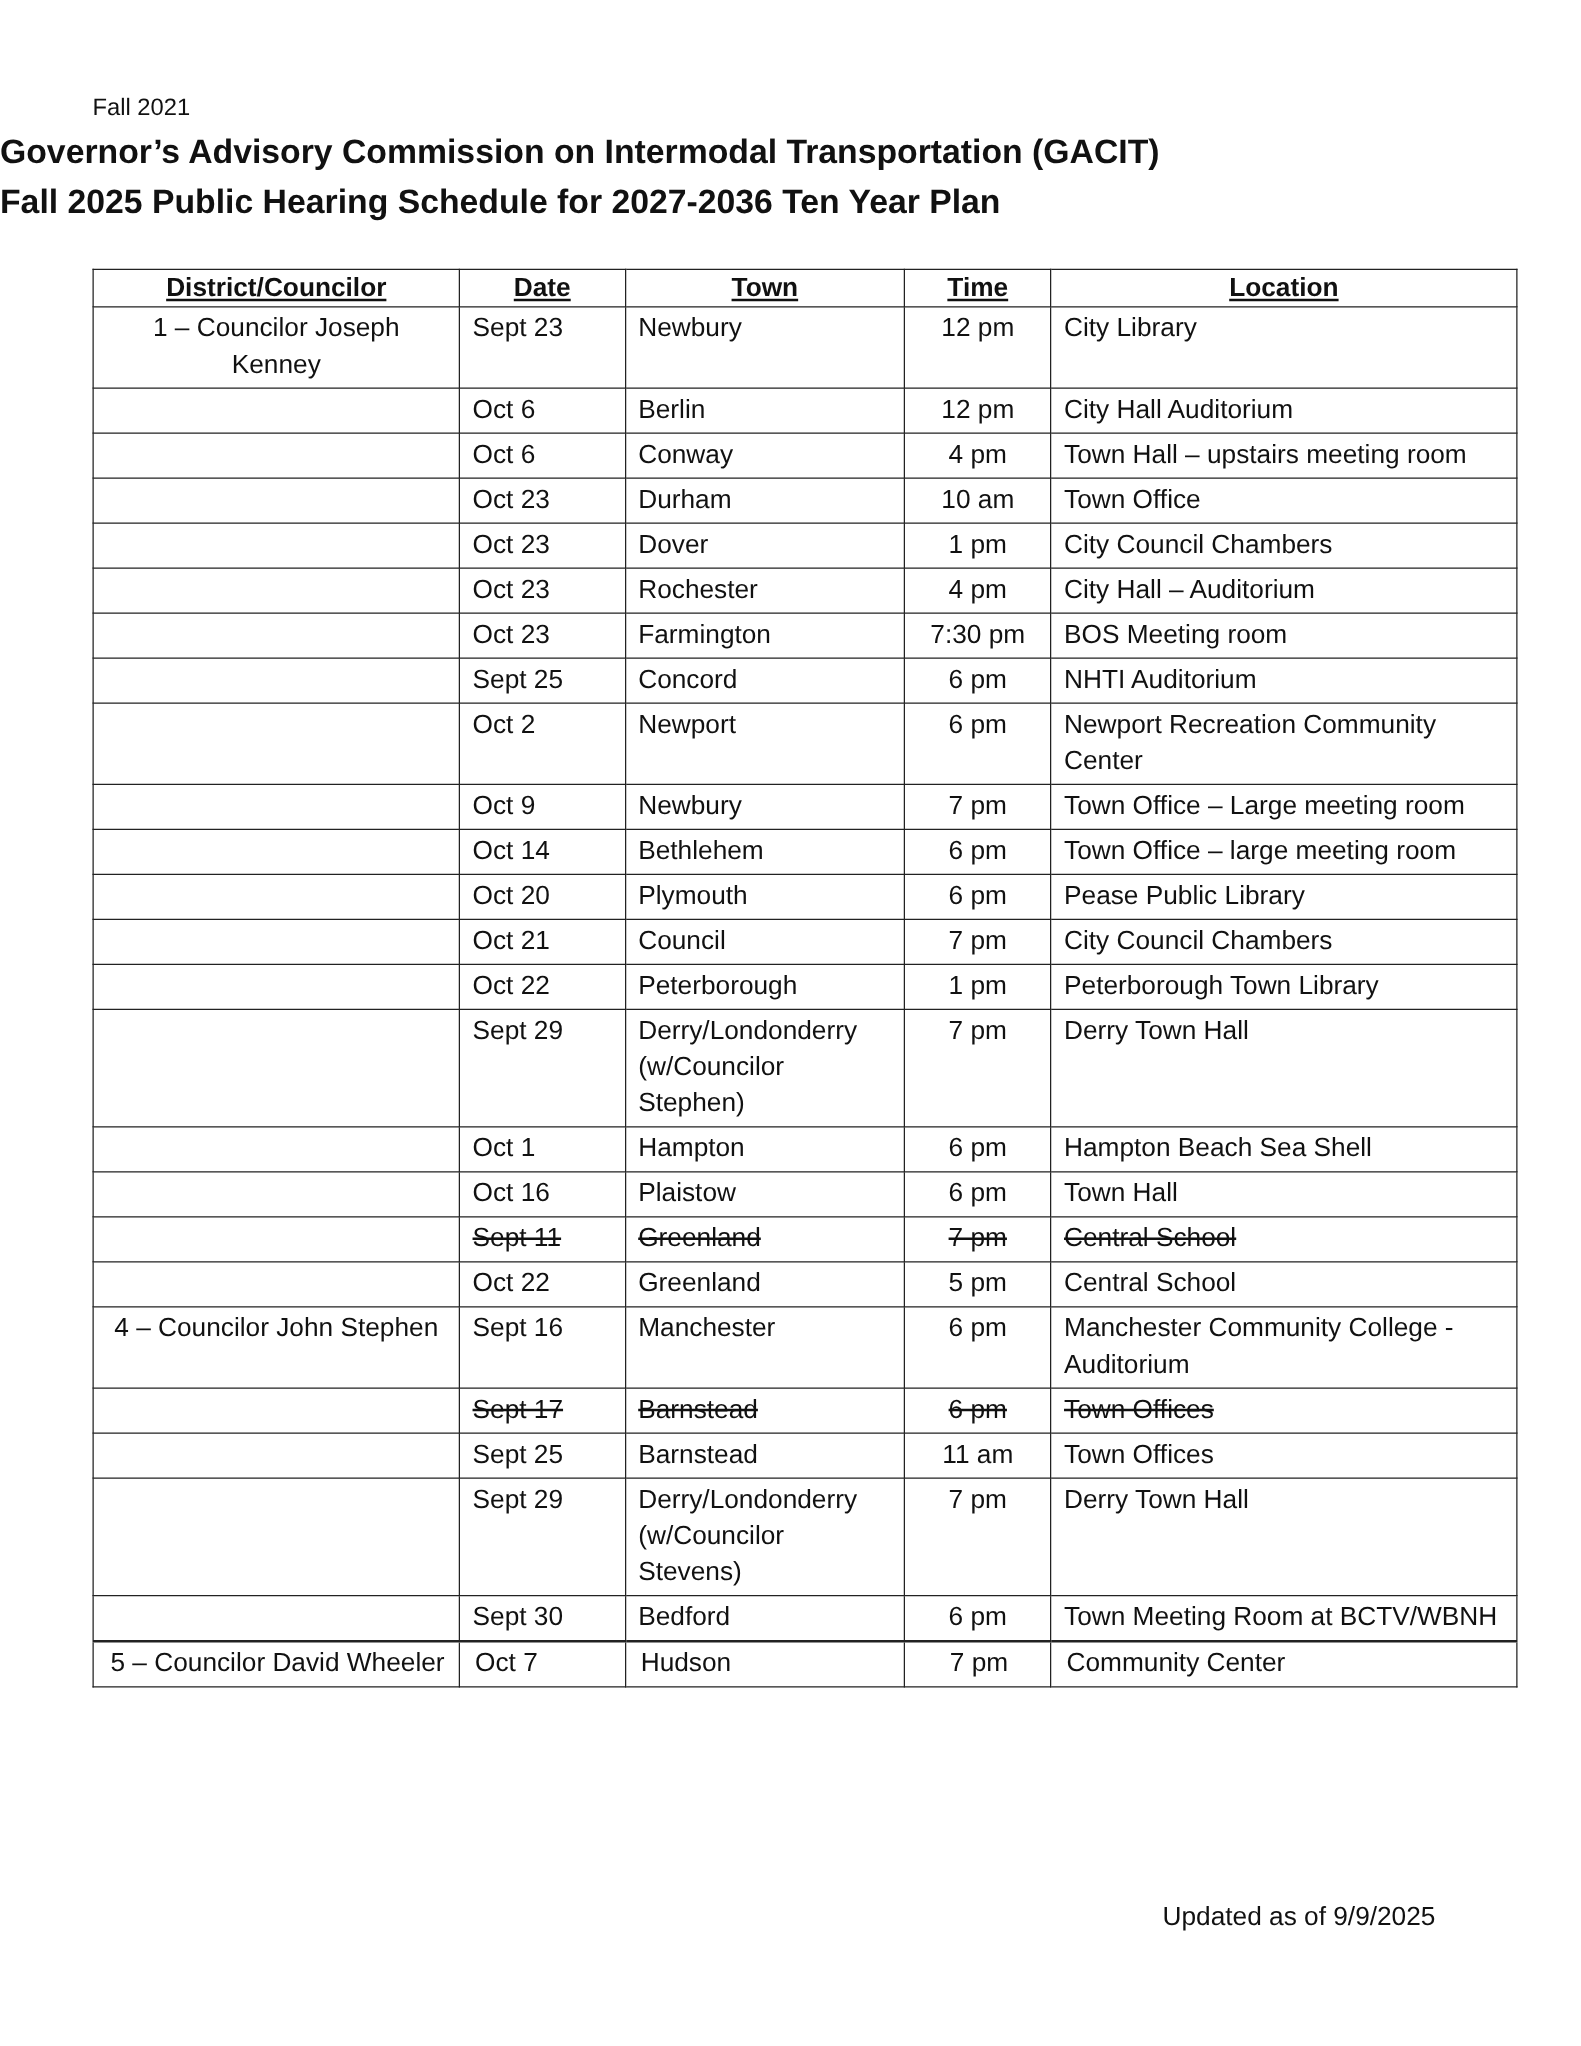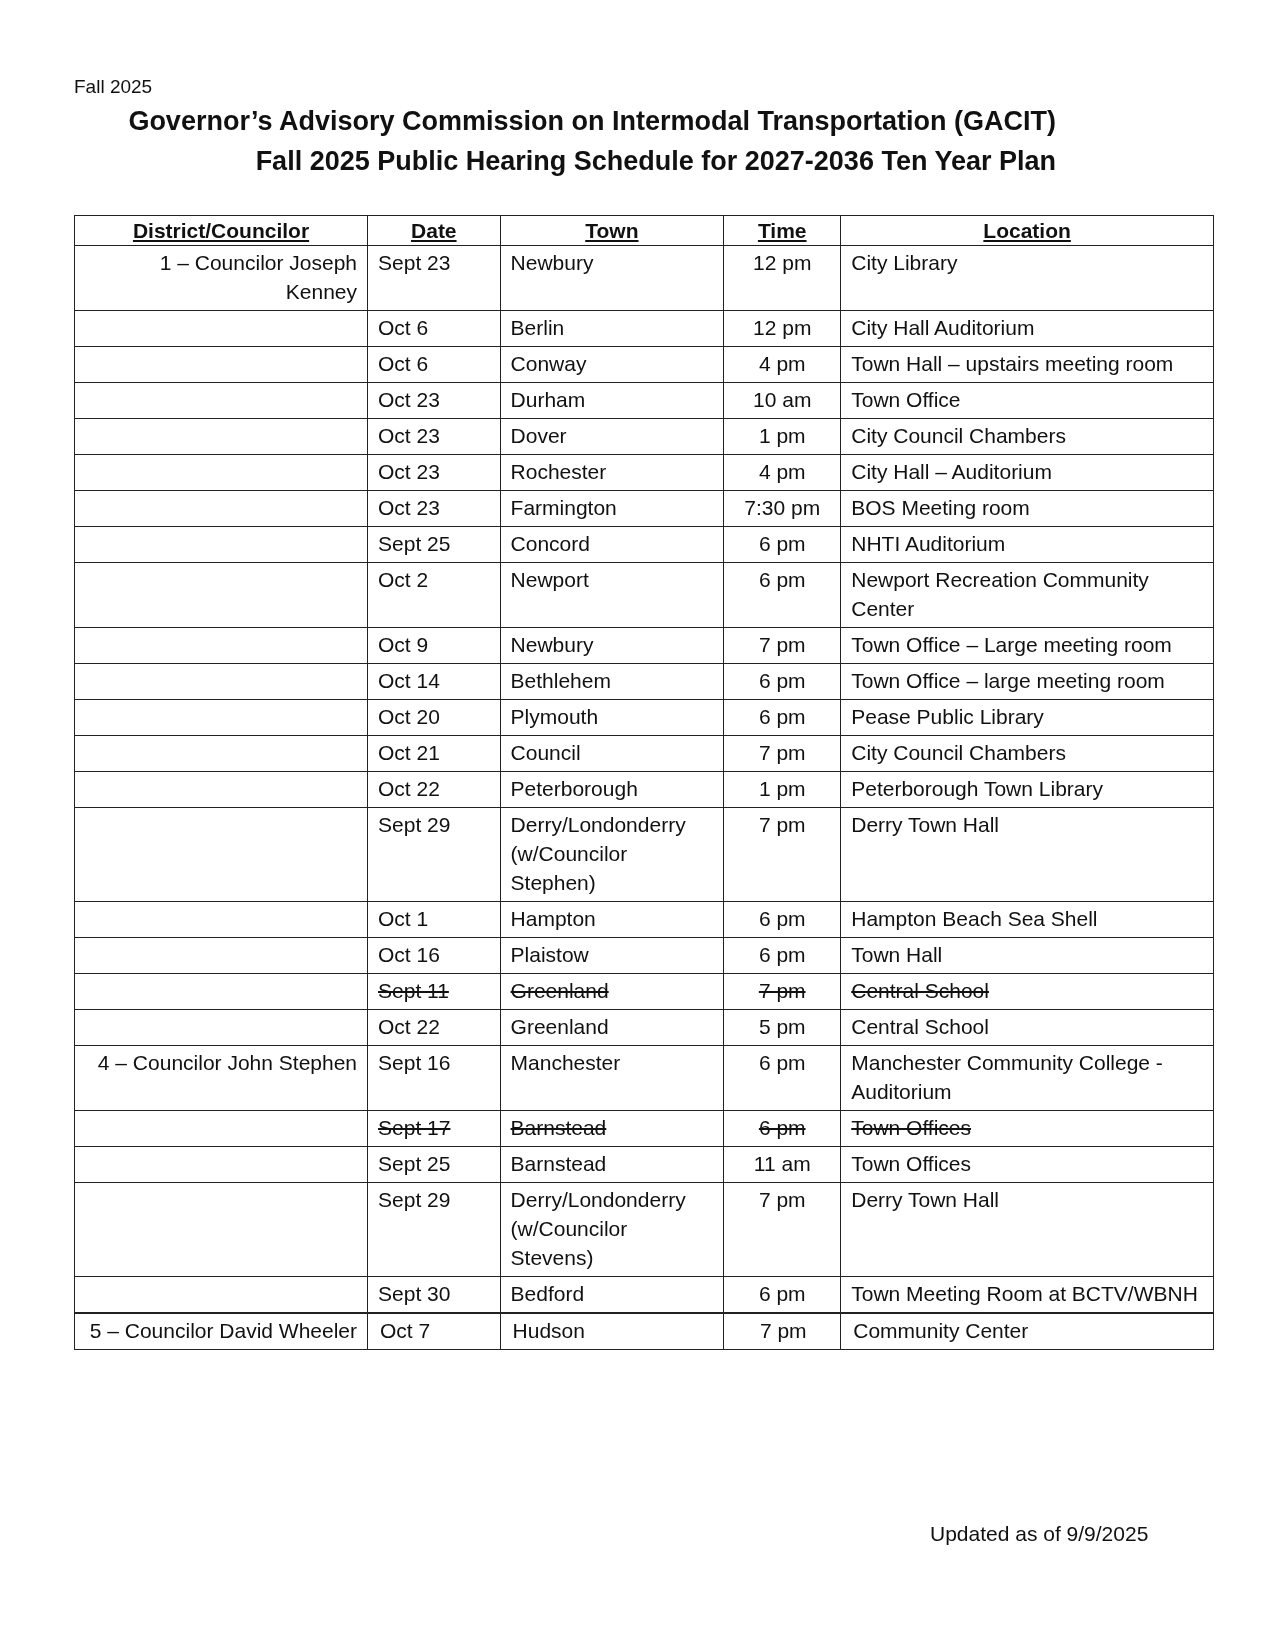--- a/index.html
+++ b/index.html
@@ -1,36 +1,36 @@
 <!DOCTYPE html>
 <html><head>
 <meta charset="utf-8">
 <style>
   html, body { margin:0; padding:0; background:#ffffff; }
   body { width:1265px; height:1637px; position:relative; font-family:"Liberation Sans", sans-serif; color:#111; }
   .page { position:absolute; left:0; top:0; width:1265px; height:1637px; }
   .season { position:absolute; left:74px; top:76px; font-size:19px; }
-  .title { position:absolute; left:0; width:1056px; text-align:right; font-weight:bold; font-size:27px; }
+  .title { position:absolute; left:0; width:1056px; text-align:left; font-weight:bold; font-size:27px; }
   .t1 { top:106px; }
   .t2 { top:146px; }
   table { position:absolute; left:74px; top:215px; width:1140px; border-collapse:collapse; font-size:21px; }
   th, td { border:1.3px solid #222; padding:2px 10px 4px 10px; vertical-align:top; line-height:29px; }
   th { font-weight:bold; text-decoration:underline; text-align:center; padding:0 10px; height:29px; }
-  td.district { text-align:right; }
+  td.district { text-align:center; }
   td.time { text-align:center; }
   col.c1 { width:283px; } col.c2 { width:128px; } col.c3 { width:216px; } col.c4 { width:113px; } col.c5 { width:360px; }
   tr.cancelled td { text-decoration:line-through; }
   tr.district-start td { border-top-width:2px;padding-left:12px; }
   .updated { position:absolute; left:930px; top:1522px; font-size:21px; }
 </style>
 </head>
 <body>
 
 <div class="page">
-  <div class="season">Fall 2025</div>
+  <div class="season">Fall 2021</div>
   <div class="title t1">Governor’s Advisory Commission on Intermodal Transportation (GACIT)</div>
   <div class="title t2">Fall 2025 Public Hearing Schedule for 2027-2036 Ten Year Plan</div>
 
   <table>
     <colgroup>
         <col class="c1">
         <col class="c2">
         <col class="c3">
         <col class="c4">
         <col class="c5">

